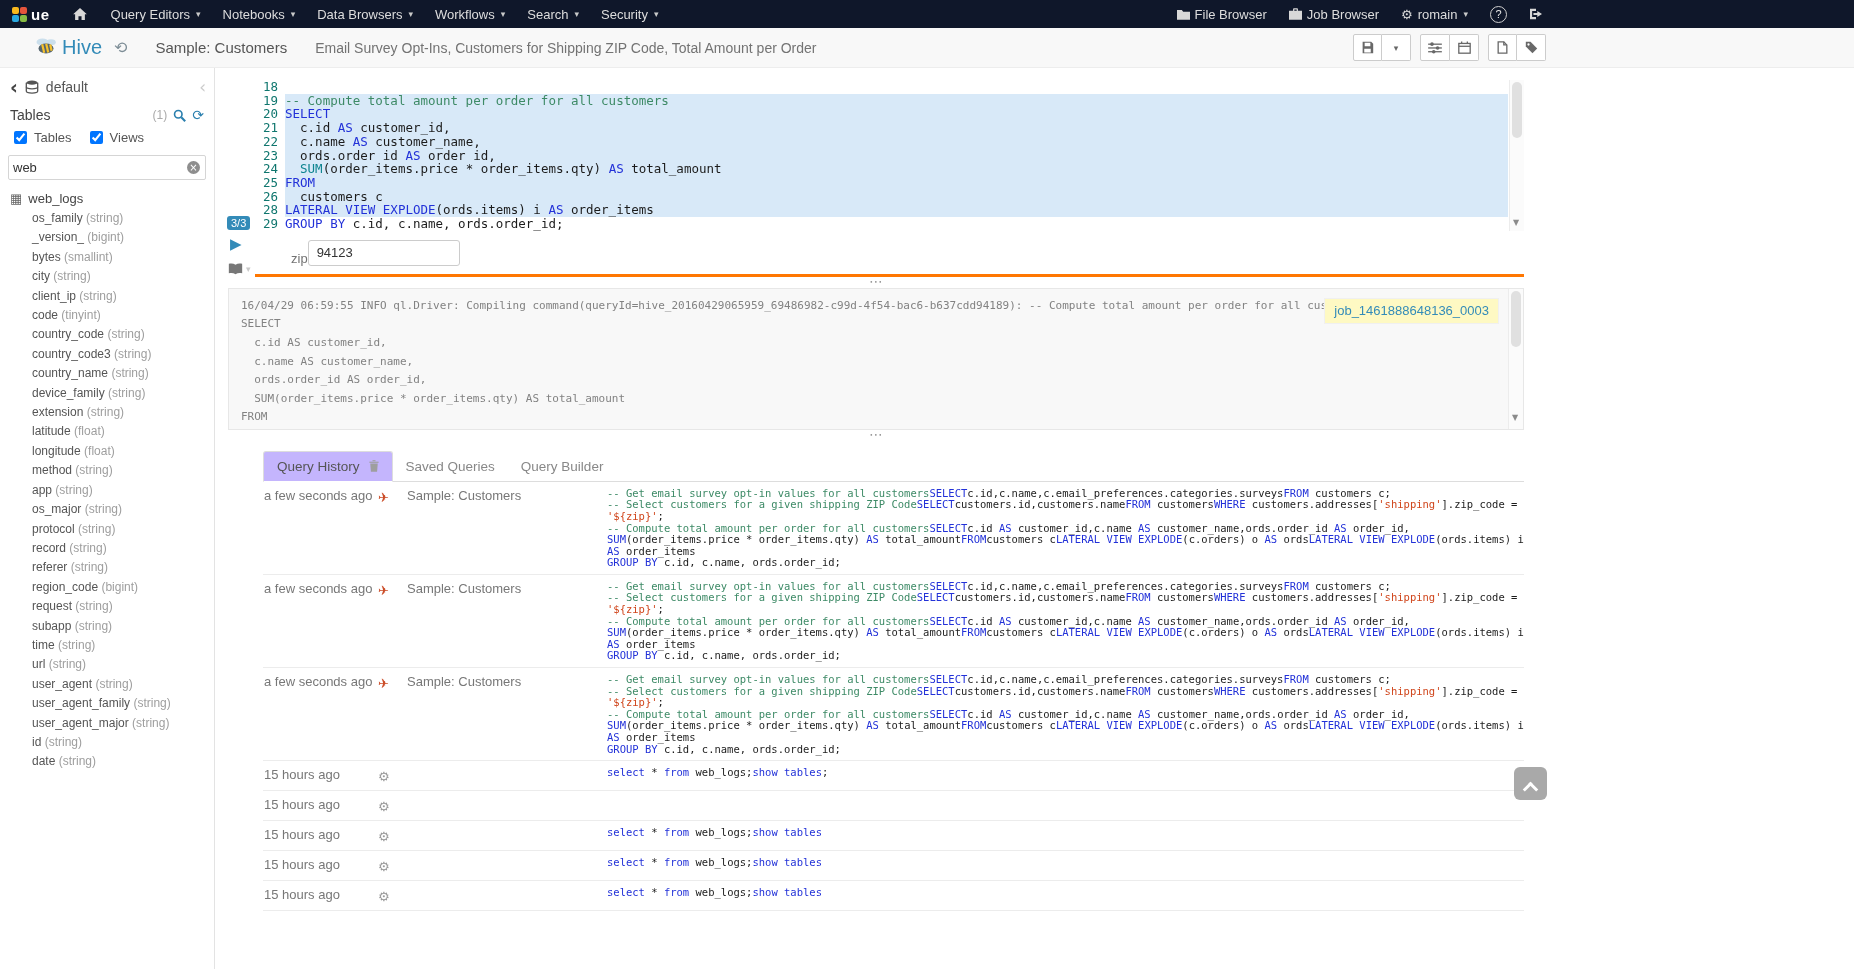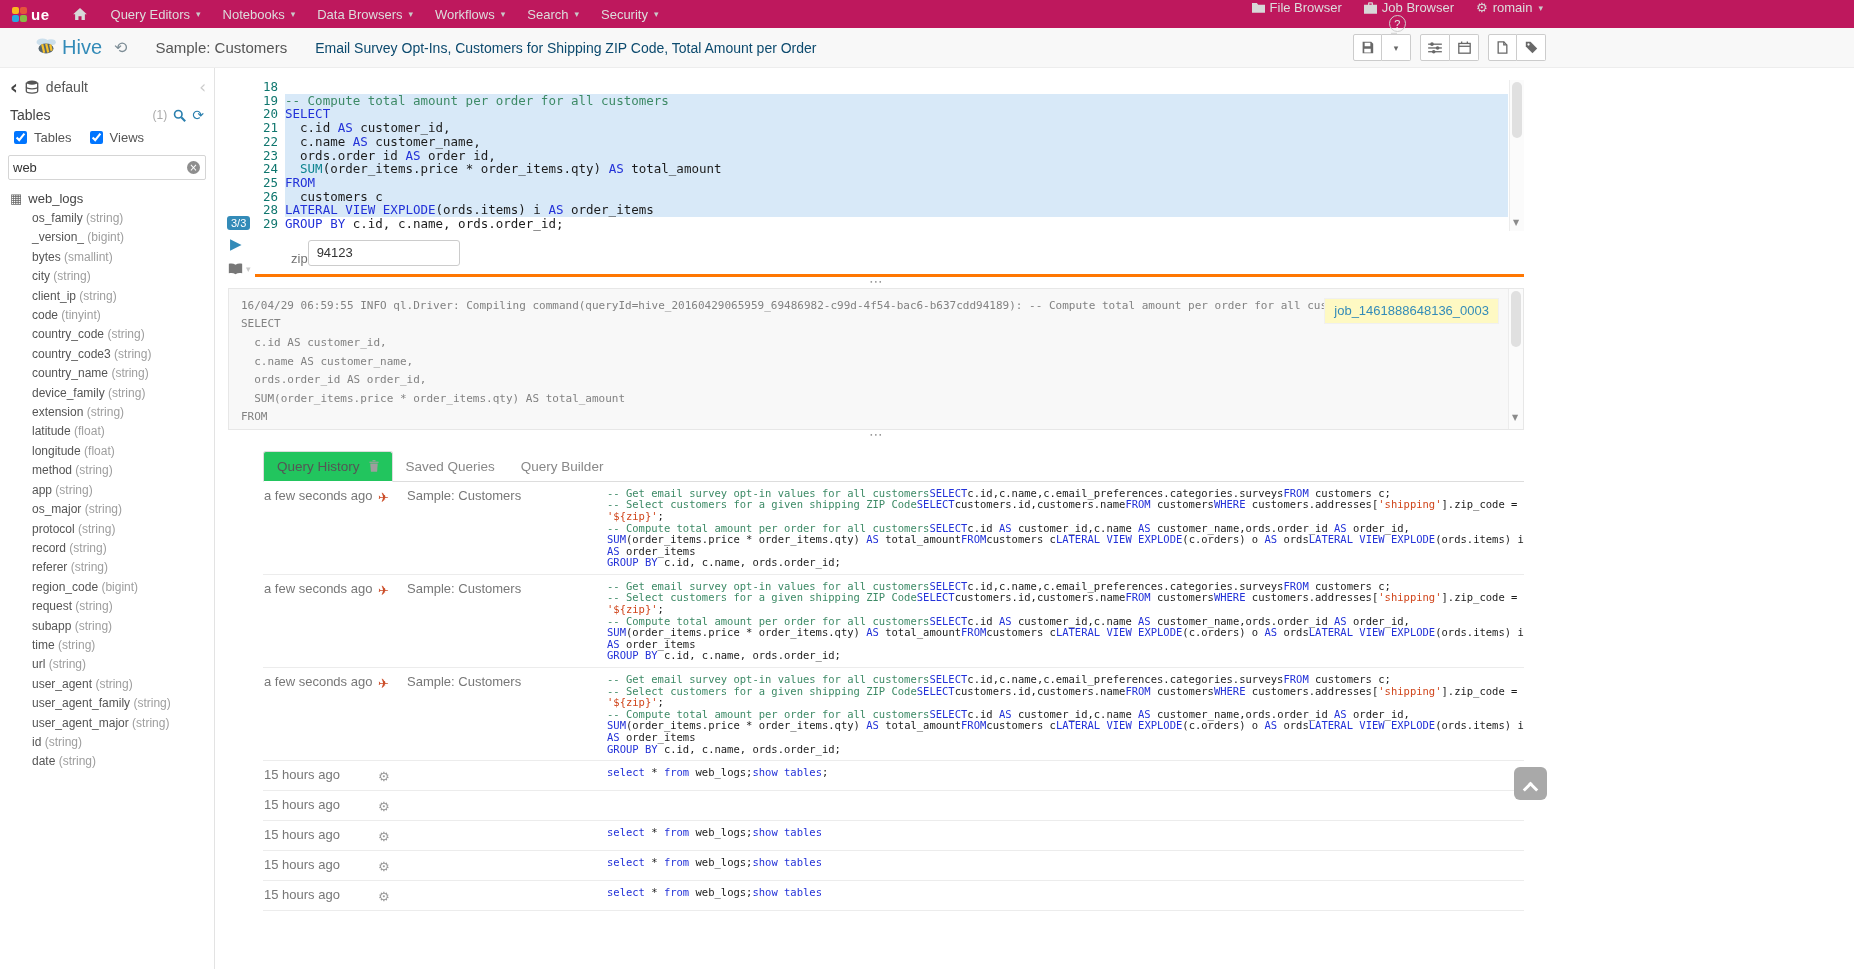--- a/index.html
+++ b/index.html
@@ -4,42 +4,42 @@
 <style>
   * { box-sizing: border-box; }
   html,body { margin:0; padding:0; }
   body {
     width:1854px; height:969px; overflow:hidden; position:relative;
     background:#fff; font-family:"Liberation Sans", sans-serif; color:#333;
   }
   .glyph { font-family:"DejaVu Sans", sans-serif; }
 
   
-  .topnav { height:28px; background:#be185d; color:#e6e6e6; font-size:13px; }
+  .topnav { height:28px; background:#0f172a; color:#e6e6e6; font-size:13px; }
   .topnav-inner { width:1564px; height:100%; display:flex; align-items:center; padding:0 10px; }
   .brand { display:flex; align-items:center; gap:4px; padding:0 10px 0 2px; }
   .logo-mark { display:inline-grid; grid-template-columns:7px 7px; gap:1px; }
   .logo-mark .sq { width:7px; height:7px; border-radius:2px; display:block; }
   .brand-text { font-size:15px; font-weight:bold; color:#fff; letter-spacing:.5px; }
   .nav-item { height:100%; display:flex; align-items:center; gap:5px; padding:0 11px; cursor:pointer; color:#ddd; white-space:nowrap; }
   .nav-home { padding:0 13px; }
   .caret { font-size:9px; color:#c9c9c9; margin-left:1px; }
-  .nav-right { margin-left:auto; display:flex; align-items:center; height:100%;flex-direction:column; }
+  .nav-right { margin-left:auto; display:flex; align-items:center; height:100%; }
   .nicon { display:flex; align-items:center; color:#d8d8d8; }
   .help-circle { width:17px; height:17px; border:1.5px solid #cfcfcf; border-radius:50%;
     display:flex; align-items:center; justify-content:center; font-size:11px; color:#e6e6e6; }
 
   
   .actionbar { height:40px; background:#f8f8f8; border-bottom:1px solid #ededed; }
   .actionbar-inner { width:1564px; height:100%; display:flex; align-items:center; padding:0 18px 0 34px; }
   .hive-brand { display:flex; align-items:center; gap:4px; }
   .hive-name { color:#338bb8; font-size:20px; }
   .history-icon { color:#7d8d96; font-size:16px; margin:0 28px 0 12px; cursor:pointer; }
   .ab-title { color:#555; font-size:15px; }
-  .ab-subtitle { color:#0c4a6e; font-size:14px; margin-left:28px; }
+  .ab-subtitle { color:#737373; font-size:14px; margin-left:28px; }
   .ab-buttons { margin-left:auto; display:flex; gap:9px; }
   .btn-group { display:flex; }
   .btn { height:27px; min-width:29px; padding:0 7px; background:#fff; border:1px solid #ccc;
     border-radius:2px; color:#686868; display:flex; align-items:center; justify-content:center; cursor:pointer; }
   .btn-group .btn + .btn { border-left:0; border-radius:0 2px 2px 0; }
   .btn-group .btn:first-child { border-radius:2px 0 0 2px; }
 
   
   .layout { position:absolute; top:68px; bottom:0; left:0; right:0; display:flex; }
 
@@ -103,21 +103,21 @@
     padding:8px 22px 8px 12px; font-family:"DejaVu Sans Mono", monospace; font-size:11px;
     line-height:18.6px; color:#828282; overflow:hidden; }
   .log-line { white-space:pre; }
   .job-link { position:absolute; top:9px; right:24px; font-family:"Liberation Sans",sans-serif;
     font-size:13px; color:#338bb8; background:#fef9c3; border:1px solid #f0f0f0; padding:3px 9px;
     text-decoration:none; cursor:pointer; }
 
   .bottom { margin-left:35px; }
   .tabbar { display:flex; align-items:flex-end; border-bottom:1px solid #ddd; height:33px; margin-top:8px; }
   .tab { padding:7px 13px; font-size:13.5px; color:#888; cursor:pointer; display:flex; align-items:center; gap:9px; }
-  .tab.active { background:#22c55e; border:1px solid #ddd; border-bottom:1px solid #fff; margin-bottom:-1px;
+  .tab.active { background:#c4b5fd; border:1px solid #ddd; border-bottom:1px solid #fff; margin-bottom:-1px;
     border-radius:3px 3px 0 0; color:#555; }
   .trash { color:#9e9e9e; display:flex; }
 
   .history .hrow { display:flex; border-bottom:1px solid #ececec; padding:6px 0 5px 1px; }
   .hrow .time { width:114px; flex:none; color:#777; font-size:13px; }
   .hrow .st { width:29px; flex:none; }
   .plane { color:#cb4d28; font-size:13px; }
   .gearq { color:#999; font-size:13px; }
   .hrow .name { width:200px; flex:none; color:#777; font-size:13px; }
   .hrow .q { flex:1; font-family:"DejaVu Sans Mono", monospace; font-size:10.5px; line-height:11.6px;

